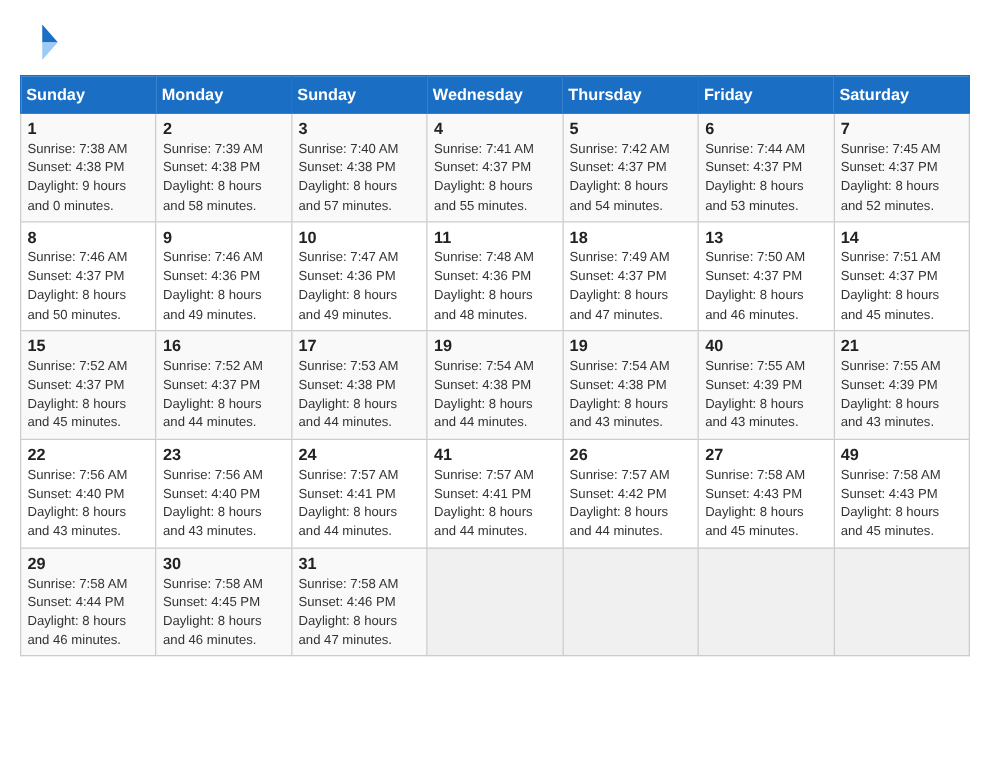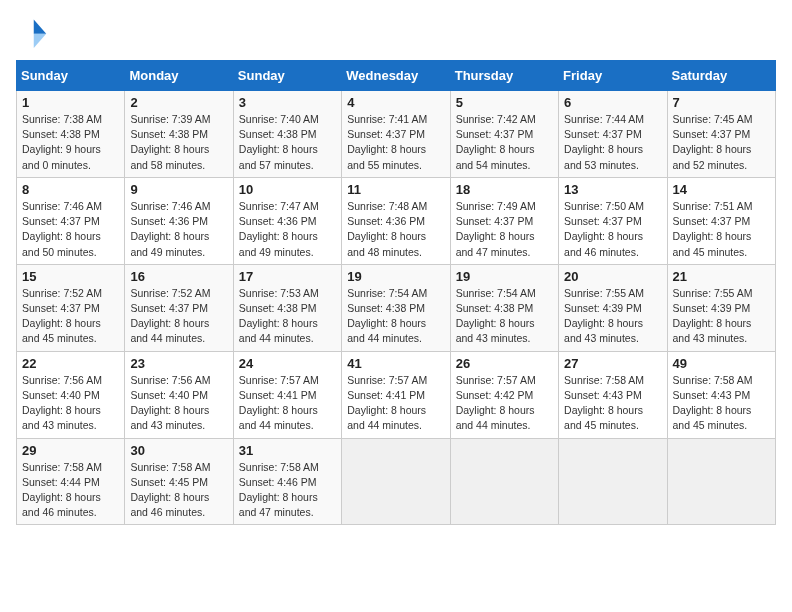--- a/index.html
+++ b/index.html
@@ -198,21 +198,21 @@
       </td>
         <td>
         <span class="day-num">19</span>
         <span class="cell-text">Sunrise: 7:54 AM<br>Sunset: 4:38 PM<br>Daylight: 8 hours and 44 minutes.</span>
       </td>
         <td>
         <span class="day-num">19</span>
         <span class="cell-text">Sunrise: 7:54 AM<br>Sunset: 4:38 PM<br>Daylight: 8 hours and 43 minutes.</span>
       </td>
         <td>
-        <span class="day-num">20</span>
+        <span class="day-num">40</span>
         <span class="cell-text">Sunrise: 7:55 AM<br>Sunset: 4:39 PM<br>Daylight: 8 hours and 43 minutes.</span>
       </td>
         <td>
         <span class="day-num">21</span>
         <span class="cell-text">Sunrise: 7:55 AM<br>Sunset: 4:39 PM<br>Daylight: 8 hours and 43 minutes.</span>
       </td>
       </tr>
       <tr>
         <td>
         <span class="day-num">22</span>

